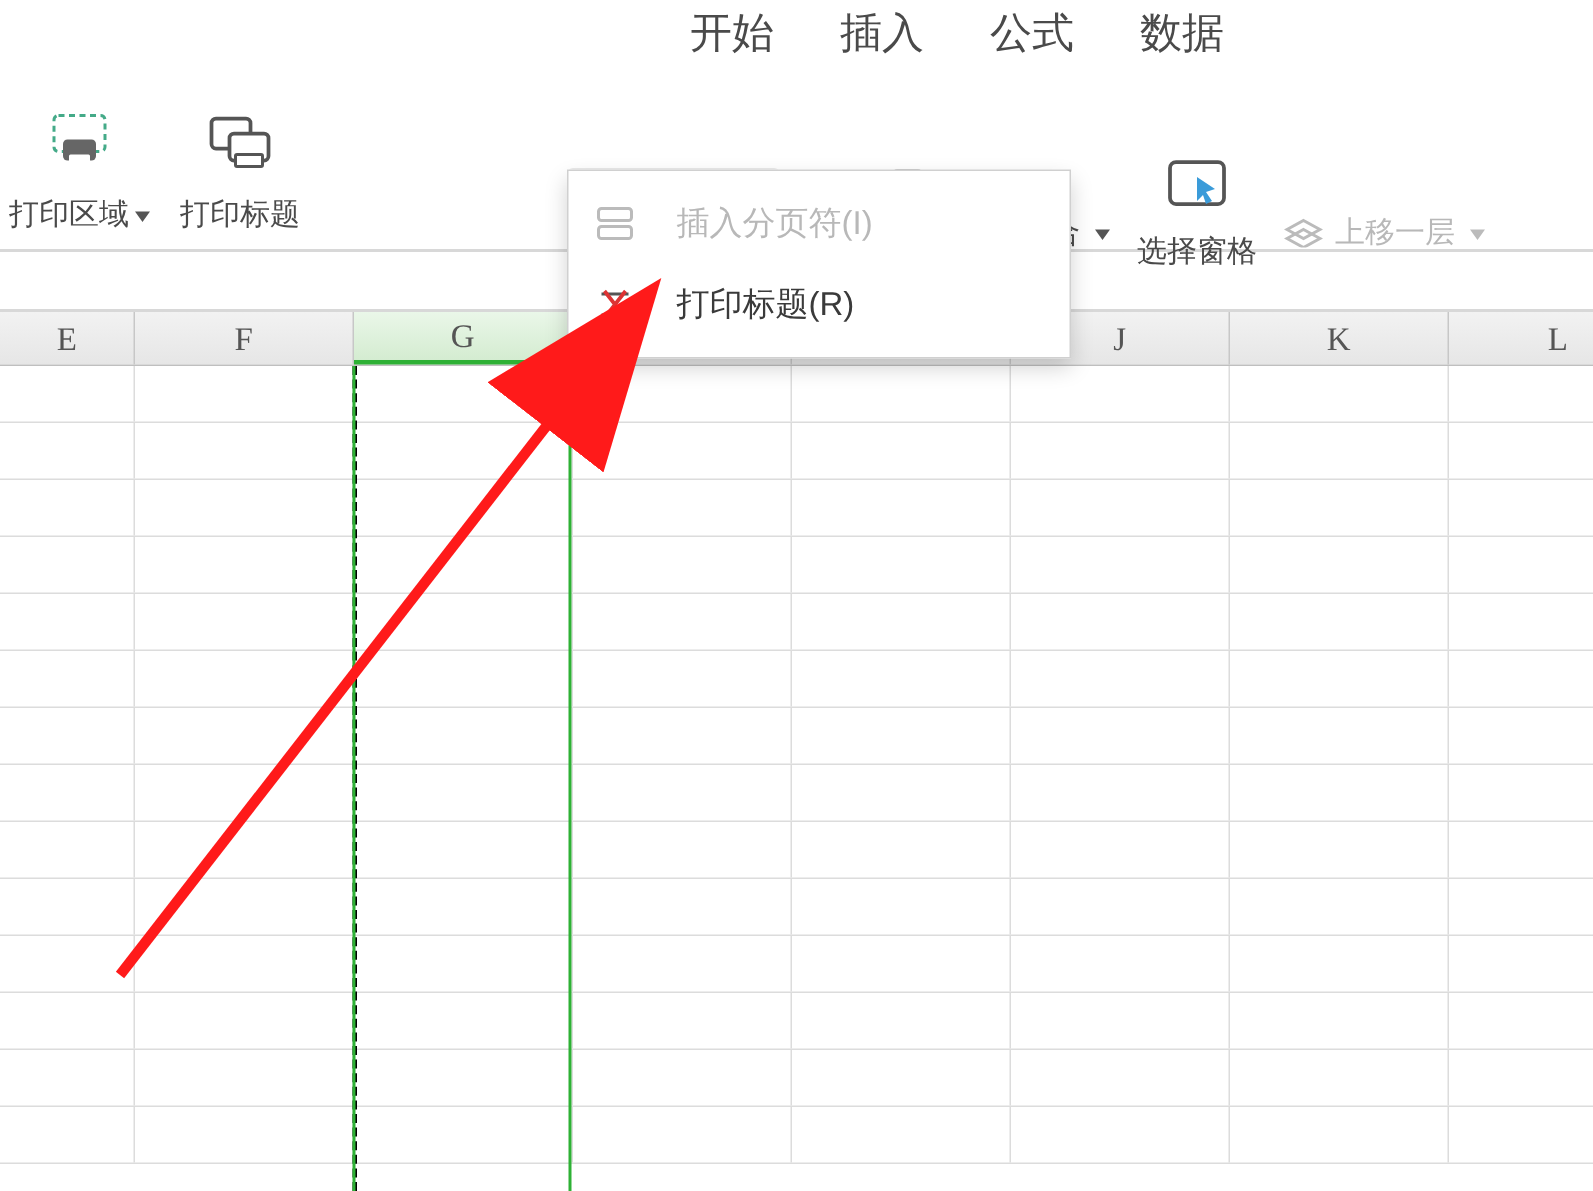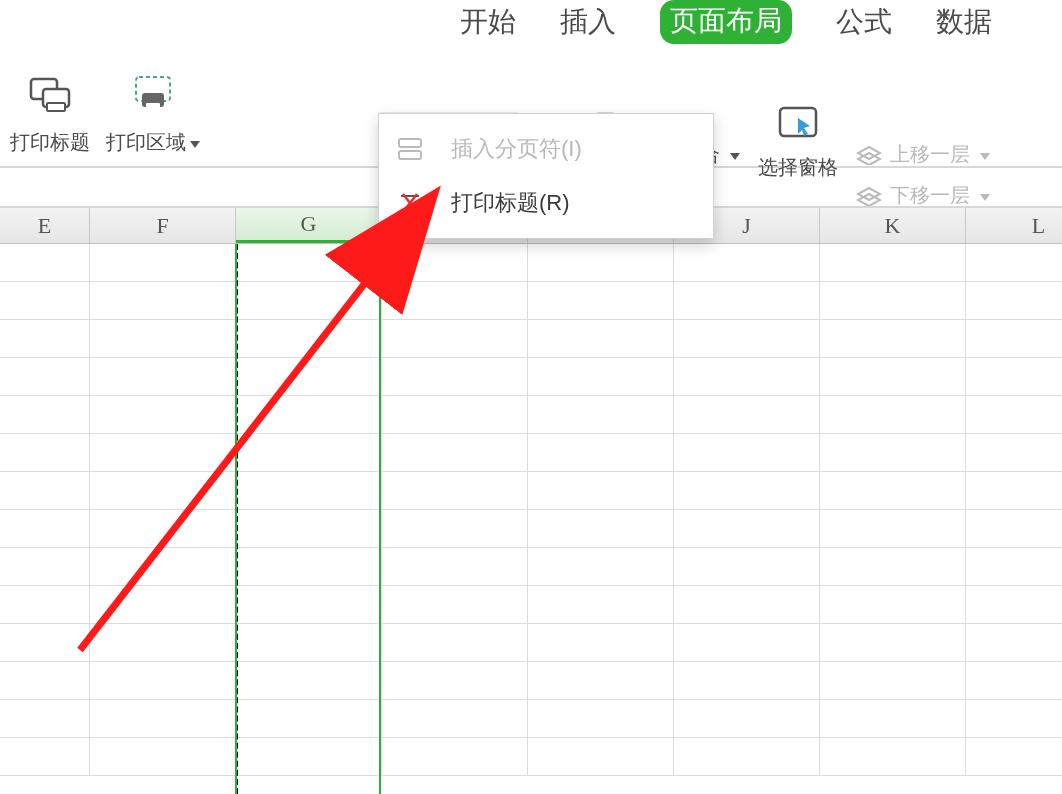--- a/index.html
+++ b/index.html
@@ -168,50 +168,49 @@
   }
 
   svg { display: block; }
 </style>
 </head>
 <body>
 
 <div class="tabs">
   <span class="tab">开始</span>
   <span class="tab">插入</span>
-  <span class="tab active">页面布局</span>
   <span class="tab">公式</span>
   <span class="tab">数据</span>
 </div>
 
 <div class="ribbon">
+
+  <div class="ribbon-group first">
+    <span class="ribbon-icon-large">
+      <svg width="46" height="46" viewBox="0 0 46 46">
+        <rect x="6" y="4" width="34" height="24" rx="3" fill="none" stroke="#4a8" stroke-width="2" stroke-dasharray="4 3"></rect>
+        <rect x="12" y="20" width="22" height="14" rx="3" fill="#666"></rect>
+        <rect x="16" y="30" width="14" height="8" rx="1" fill="#fff"></rect>
+      </svg>
+    </span>
+    <span class="ribbon-label">
+        <span>打印区域</span>
+        <span class="caret-down"></span>
+      </span>
+  </div>
 
   <div class="ribbon-group">
     <span class="ribbon-icon-large">
       <svg width="46" height="46" viewBox="0 0 46 46">
         <rect x="4" y="6" width="26" height="20" rx="3" fill="none" stroke="#555" stroke-width="2.5"></rect>
         <rect x="16" y="16" width="26" height="18" rx="3" fill="#fff" stroke="#555" stroke-width="2.5"></rect>
         <rect x="20" y="30" width="18" height="8" rx="1" fill="#fff" stroke="#555" stroke-width="2"></rect>
       </svg>
     </span>
     <span class="ribbon-label">打印标题</span>
-  </div>
-
-  <div class="ribbon-group first">
-    <span class="ribbon-icon-large">
-      <svg width="46" height="46" viewBox="0 0 46 46">
-        <rect x="6" y="4" width="34" height="24" rx="3" fill="none" stroke="#4a8" stroke-width="2" stroke-dasharray="4 3"></rect>
-        <rect x="12" y="20" width="22" height="14" rx="3" fill="#666"></rect>
-        <rect x="16" y="30" width="14" height="8" rx="1" fill="#fff"></rect>
-      </svg>
-    </span>
-    <span class="ribbon-label">
-        <span>打印区域</span>
-        <span class="caret-down"></span>
-      </span>
   </div>
 
 
   <div class="breaks-btn">
     <span>
       <svg width="26" height="26" viewBox="0 0 26 26">
         <rect x="2" y="3" width="22" height="8" rx="2" fill="none" stroke="#555" stroke-width="2"></rect>
         <rect x="2" y="15" width="22" height="8" rx="2" fill="none" stroke="#555" stroke-width="2"></rect>
       </svg>
     </span>
@@ -250,28 +249,20 @@
       <span>选择窗格</span>
     </div>
 
     <div class="mini-col">
       <div class="mini-btn disabled">
         <svg width="26" height="20" viewBox="0 0 26 20">
           <path d="M13 2 L24 8 L13 14 L2 8 Z" fill="none" stroke="#bbb" stroke-width="2"></path>
           <path d="M13 8 L24 14 L13 20 L2 14 Z" fill="none" stroke="#bbb" stroke-width="2"></path>
         </svg>
         <span>上移一层</span>
-        <span class="caret-down" style="border-top-color:#bbb"></span>
-      </div>
-      <div class="mini-btn disabled">
-        <svg width="26" height="20" viewBox="0 0 26 20">
-          <path d="M13 2 L24 8 L13 14 L2 8 Z" fill="none" stroke="#bbb" stroke-width="2"></path>
-          <path d="M13 8 L24 14 L13 20 L2 14 Z" fill="none" stroke="#bbb" stroke-width="2"></path>
-        </svg>
-        <span>下移一层</span>
         <span class="caret-down" style="border-top-color:#bbb"></span>
       </div>
     </div>
   </div>
 </div>
 
 <div class="formula-bar"></div>
 
 <div class="sheet">
   <div class="col-headers" id="col-headers">

